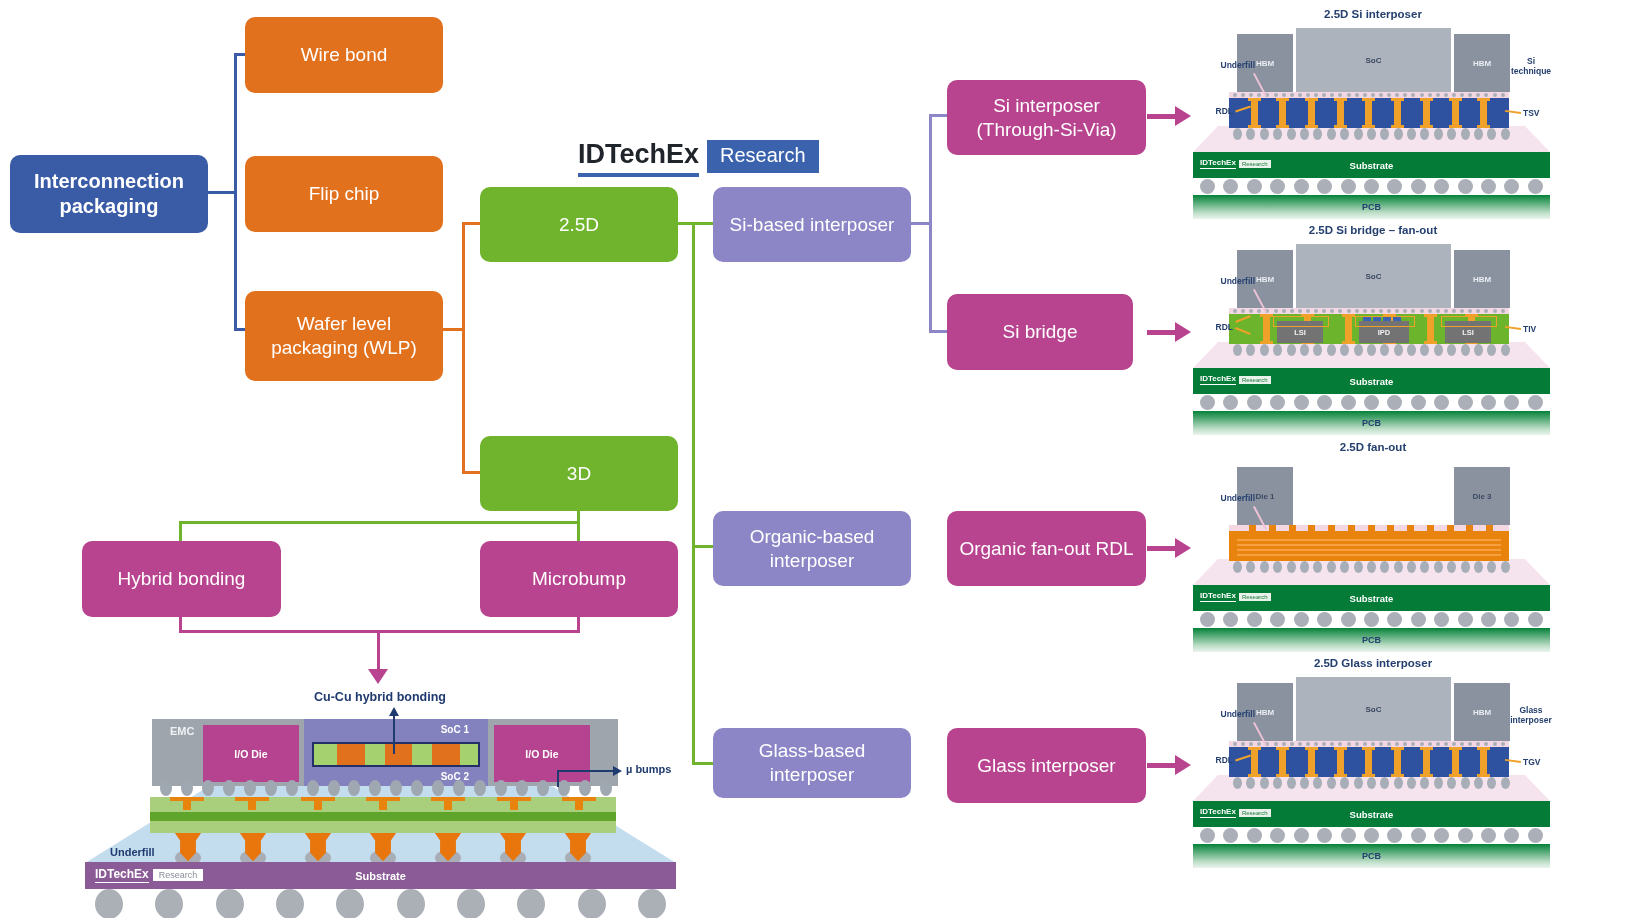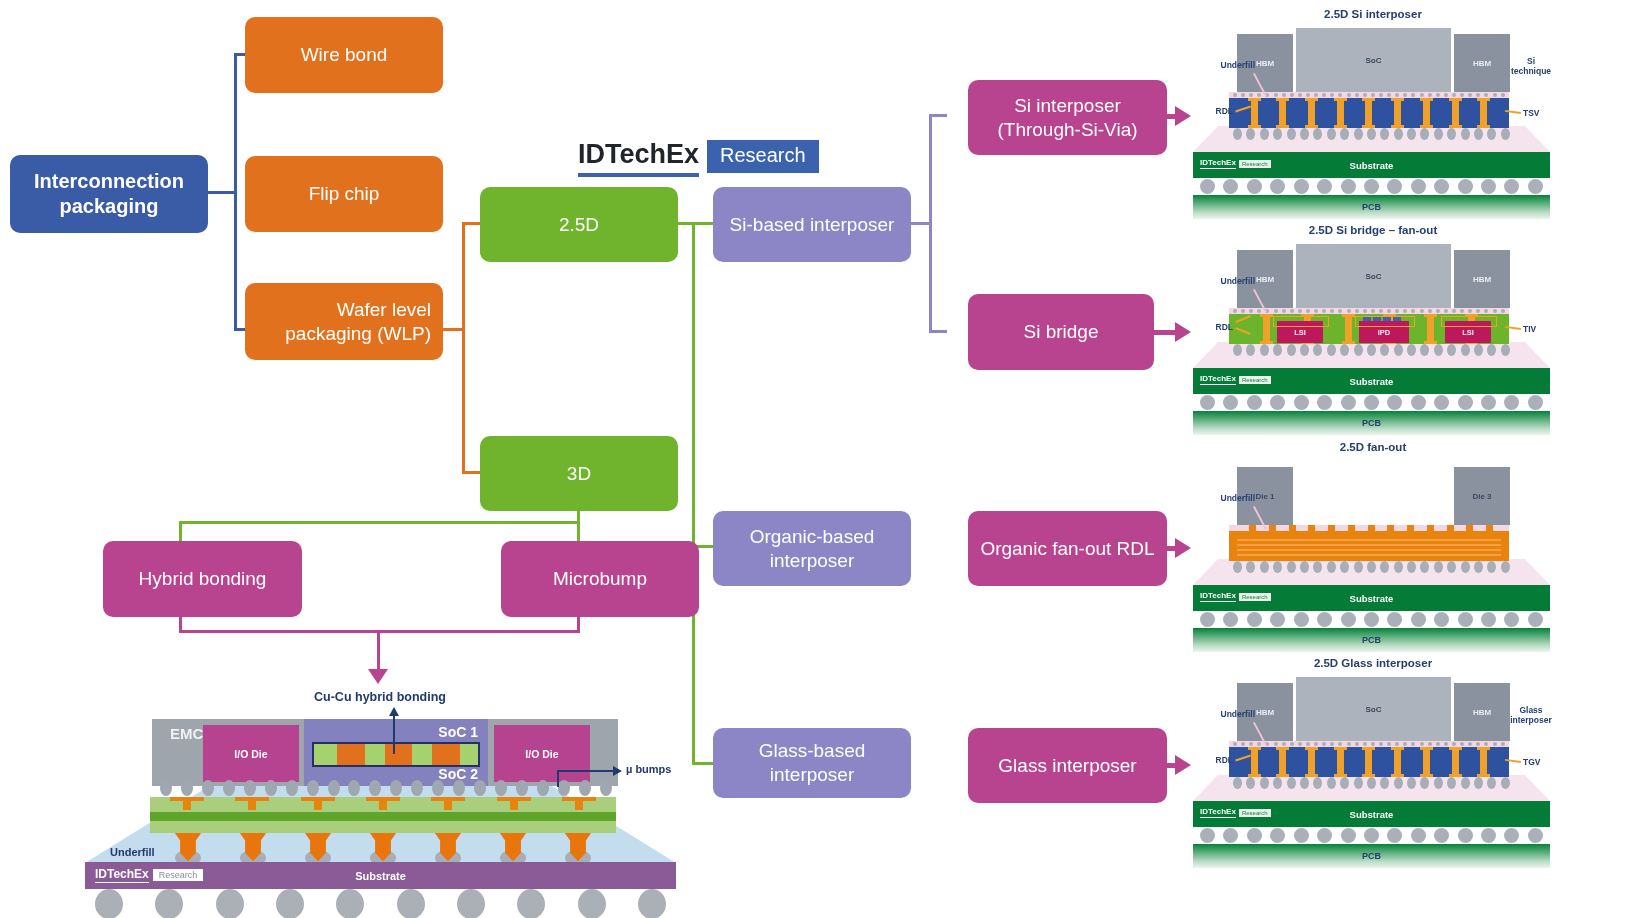--- a/index.html
+++ b/index.html
@@ -5,21 +5,21 @@
   html,body{margin:0;padding:0;background:#fff;}
   body{position:relative;width:1631px;height:918px;overflow:hidden;
        font-family:"Liberation Sans","DejaVu Sans",sans-serif;}
   
   .box{position:absolute;border-radius:10px;display:flex;align-items:center;justify-content:center;
        text-align:center;color:#fff;font-size:19px;line-height:1.26;padding:4px 12px;box-sizing:border-box;}
   .box.blue{background:#3A5BA6;font-weight:bold;font-size:20px;}
   .box.orange{background:#E2711D;}
   .box.green{background:#6FB42C;}
   .box.purple{background:#8C86C6;}
-  .box.magenta{background:#B8438F;margin-left:21px;}
+  .box.magenta{background:#B8438F;}
   
   .ln{position:absolute;}
   .ahead{position:absolute;width:0;height:0;border-top:10px solid transparent;border-bottom:10px solid transparent;border-left:16px solid #B8438F;}
   .dhead{position:absolute;width:0;height:0;border-left:10px solid transparent;border-right:10px solid transparent;border-top:15px solid #B8438F;}
   
   .logo{position:absolute;left:578px;top:139px;display:flex;align-items:flex-start;gap:8px;}
   .logo-brand{font-size:27px;font-weight:bold;color:#20242B;border-bottom:4px solid #3A62AD;padding-bottom:3px;letter-spacing:0;}
   .logo-res{background:#3A62AD;color:#fff;font-size:20px;padding:4px 13px 6px 13px;margin-top:1px;}
   
   .panel{position:absolute;left:1193px;width:360px;height:212px;}
@@ -32,21 +32,21 @@
   .udot{width:4px;height:4px;border-radius:50%;background:#A9AFB8;flex:none;}
   .band{position:absolute;left:36px;width:280px;top:90px;height:30px;z-index:2;}
   .band.si{background:#2F52A0;display:flex;justify-content:space-evenly;}
   .band.bridge{background:#6CB42C;display:flex;justify-content:space-evenly;}
   .band.fanout{background:#E8830D;}
   .band.fanout::before{content:'';position:absolute;left:8px;right:8px;top:5px;bottom:3px;
         background:repeating-linear-gradient(180deg,transparent 0 3px,#F6A041 3px 5px);}
   .tsv{width:7px;background:#F0A129;position:relative;flex:none;}
   .tsv::before,.tsv::after{content:'';position:absolute;left:-3px;width:13px;height:3px;background:#F0A129;}
   .tsv::before{top:0;}.tsv::after{bottom:0;}
-  .chip{position:absolute;top:7px;height:22px;background:#be185d;color:#F0F2F5;font-size:7.5px;font-weight:bold;display:flex;align-items:center;justify-content:center;z-index:3;}
+  .chip{position:absolute;top:7px;height:22px;background:#737373;color:#F0F2F5;font-size:7.5px;font-weight:bold;display:flex;align-items:center;justify-content:center;z-index:3;}
   .boutline{position:absolute;top:2px;height:9px;border:1px solid #F0A129;z-index:4;}
   .bdash-row{position:absolute;top:3px;display:flex;gap:2px;z-index:5;}
   .bdash{width:8px;height:4px;background:#3B63B0;flex:none;}
   .ftabs{position:absolute;left:56px;width:244px;top:84px;height:6px;display:flex;justify-content:space-between;z-index:3;}
   .ftab{width:7px;height:6px;background:#E8830D;flex:none;}
   .pbumps{position:absolute;left:40px;width:277px;top:120px;height:12px;display:flex;justify-content:space-between;z-index:3;}
   .mb{width:9px;height:12px;background:#A8AEB7;border-radius:50%;flex:none;}
   .flare{position:absolute;left:0;top:118px;width:357px;height:26px;background:#F5E4EE;clip-path:polygon(7% 0,93% 0,100% 100%,0 100%);z-index:1;}
   .psub{position:absolute;left:0;top:144px;width:357px;height:26px;background:#047B37;display:flex;align-items:center;justify-content:center;color:#fff;font-size:9.5px;font-weight:bold;z-index:2;}
   .minilogo{position:absolute;left:7px;top:6px;display:flex;align-items:center;gap:3px;font-weight:normal;}
@@ -55,21 +55,21 @@
   .pballs{position:absolute;left:7px;top:171px;width:343px;height:15px;display:flex;justify-content:space-between;}
   .ball{width:15px;height:15px;border-radius:50%;background:#ABB0B8;flex:none;}
   .ppcb{position:absolute;left:0;top:187px;width:357px;height:24px;background:linear-gradient(180deg,#058239,#BFDFC9 75%,#EAF4ED);display:flex;align-items:center;justify-content:center;color:#25406F;font-weight:bold;font-size:9px;}
   .plbl{position:absolute;font-size:8.5px;font-weight:bold;color:#25406F;z-index:5;}
   .conn{position:absolute;z-index:5;}
   
   .hlbl{position:absolute;font-weight:bold;color:#1F3A6E;}
   .hb-emc{position:absolute;left:152px;top:719px;width:466px;height:67px;background:#9FA5AC;}
   .hb-io{position:absolute;top:725px;width:96px;height:57px;background:#B5438F;color:#fff;font-size:10.5px;font-weight:bold;display:flex;align-items:center;justify-content:center;}
   .hb-soc{position:absolute;left:304px;top:719px;width:184px;height:67px;background:#8381BE;}
-  .hb-soclbl{position:absolute;right:10px;color:#fff;font-size:14px;font-weight:bold;}
+  .hb-soclbl{position:absolute;right:19px;color:#fff;font-size:10px;font-weight:bold;}
   .hb-bond{position:absolute;left:8px;top:23px;width:164px;height:21px;border:2px solid #232F66;background:#A5D16E;}
   .hb-bseg{position:absolute;top:0;height:100%;background:#E2711D;}
   .hb-ubrow{position:absolute;left:160px;top:780px;width:452px;height:17px;display:flex;justify-content:space-between;z-index:4;}
   .ub{width:12px;height:16px;border-radius:50%;background:#9FA8B0;flex:none;}
   .hb-under{position:absolute;left:85px;top:786px;width:591px;height:77px;background:#C3DCEE;clip-path:polygon(21% 0,79% 0,100% 100%,0 100%);z-index:1;}
   .hb-green{position:absolute;left:150px;top:797px;width:466px;height:36px;z-index:3;
             background:linear-gradient(180deg,#A9CF7D 0 15px,#5FA42B 15px 24px,#A9CF7D 24px 36px);}
   .hb-gts{position:absolute;left:170px;top:797px;width:426px;height:13px;display:flex;justify-content:space-between;z-index:4;}
   .gt{width:34px;height:13px;position:relative;flex:none;}
   .gt::before{content:'';position:absolute;left:0;top:0;width:34px;height:4px;background:#E8830D;}
@@ -124,21 +124,21 @@
 <div class="ln" style="left:1147px;top:330px;width:30px;height:5px;background:#B8438F"></div>
 <div class="ahead" style="left:1175px;top:322px;"></div>
 <div class="ln" style="left:1147px;top:546px;width:30px;height:5px;background:#B8438F"></div>
 <div class="ahead" style="left:1175px;top:538px;"></div>
 <div class="ln" style="left:1147px;top:763px;width:30px;height:5px;background:#B8438F"></div>
 <div class="ahead" style="left:1175px;top:755px;"></div>
 
 <div class="box blue" style="left:10px;top:155px;width:198px;height:78px;">Interconnection packaging</div>
 <div class="box orange" style="left:245px;top:17px;width:198px;height:76px;">Wire bond</div>
 <div class="box orange" style="left:245px;top:156px;width:198px;height:76px;">Flip chip</div>
-<div class="box orange" style="left:245px;top:283px;width:198px;height:77px;text-align:right;">Wafer level packaging (WLP)</div>
+<div class="box orange" style="left:245px;top:291px;width:198px;height:90px;">Wafer level packaging (WLP)</div>
 <div class="box green" style="left:480px;top:187px;width:198px;height:75px;">2.5D</div>
 <div class="box green" style="left:480px;top:436px;width:198px;height:75px;">3D</div>
 <div class="box magenta" style="left:82px;top:541px;width:199px;height:76px;">Hybrid bonding</div>
 <div class="box magenta" style="left:480px;top:541px;width:198px;height:76px;">Microbump</div>
 <div class="box purple" style="left:713px;top:187px;width:198px;height:75px;">Si-based interposer</div>
 <div class="box purple" style="left:713px;top:511px;width:198px;height:75px;">Organic-based interposer</div>
 <div class="box purple" style="left:713px;top:728px;width:198px;height:70px;">Glass-based interposer</div>
 <div class="box magenta" style="left:947px;top:80px;width:199px;height:75px;">Si interposer (Through-Si-Via)</div>
 <div class="box magenta" style="left:947px;top:294px;width:186px;height:76px;">Si bridge</div>
 <div class="box magenta" style="left:947px;top:511px;width:199px;height:75px;">Organic fan-out RDL</div>
@@ -568,21 +568,21 @@
   <div class="plbl" style="left:316px;top:48px;width:44px;text-align:center;">Glass interposer</div>
   <div class="plbl" style="left:330px;top:100px;">TGV</div>
   <div class="conn" style="left:312px;top:103px;width:16px;height:1.5px;background:#F0A129;transform:rotate(8deg);"></div>
 </div>
 
 <div class="hlbl" style="left:295px;top:690px;width:170px;text-align:center;font-size:12.5px;">Cu-Cu hybrid bonding</div>
 <div class="conn" style="left:389px;top:707px;width:0;height:0;border-left:5px solid transparent;border-right:5px solid transparent;border-bottom:9px solid #1F3A6E;"></div>
 <div class="conn" style="left:393px;top:714px;width:2px;height:40px;background:#1F3A6E;z-index:9;"></div>
 
 <div class="hb-emc">
-  <span class="hlbl" style="left:18px;top:6px;color:#EFF1F4;font-size:15px;">EMC</span>
+  <span class="hlbl" style="left:18px;top:6px;color:#EFF1F4;font-size:11px;">EMC</span>
 </div>
 <div class="hb-io" style="left:203px;">I/O Die</div>
 <div class="hb-io" style="left:494px;">I/O Die</div>
 <div class="hb-soc">
   <span class="hb-soclbl" style="top:5px;">SoC 1</span>
   <div class="hb-bond">
     <div class="hb-bseg" style="left:14%;width:17%;"></div>
     <div class="hb-bseg" style="left:43%;width:17%;"></div>
     <div class="hb-bseg" style="left:72%;width:17%;"></div>
   </div>

